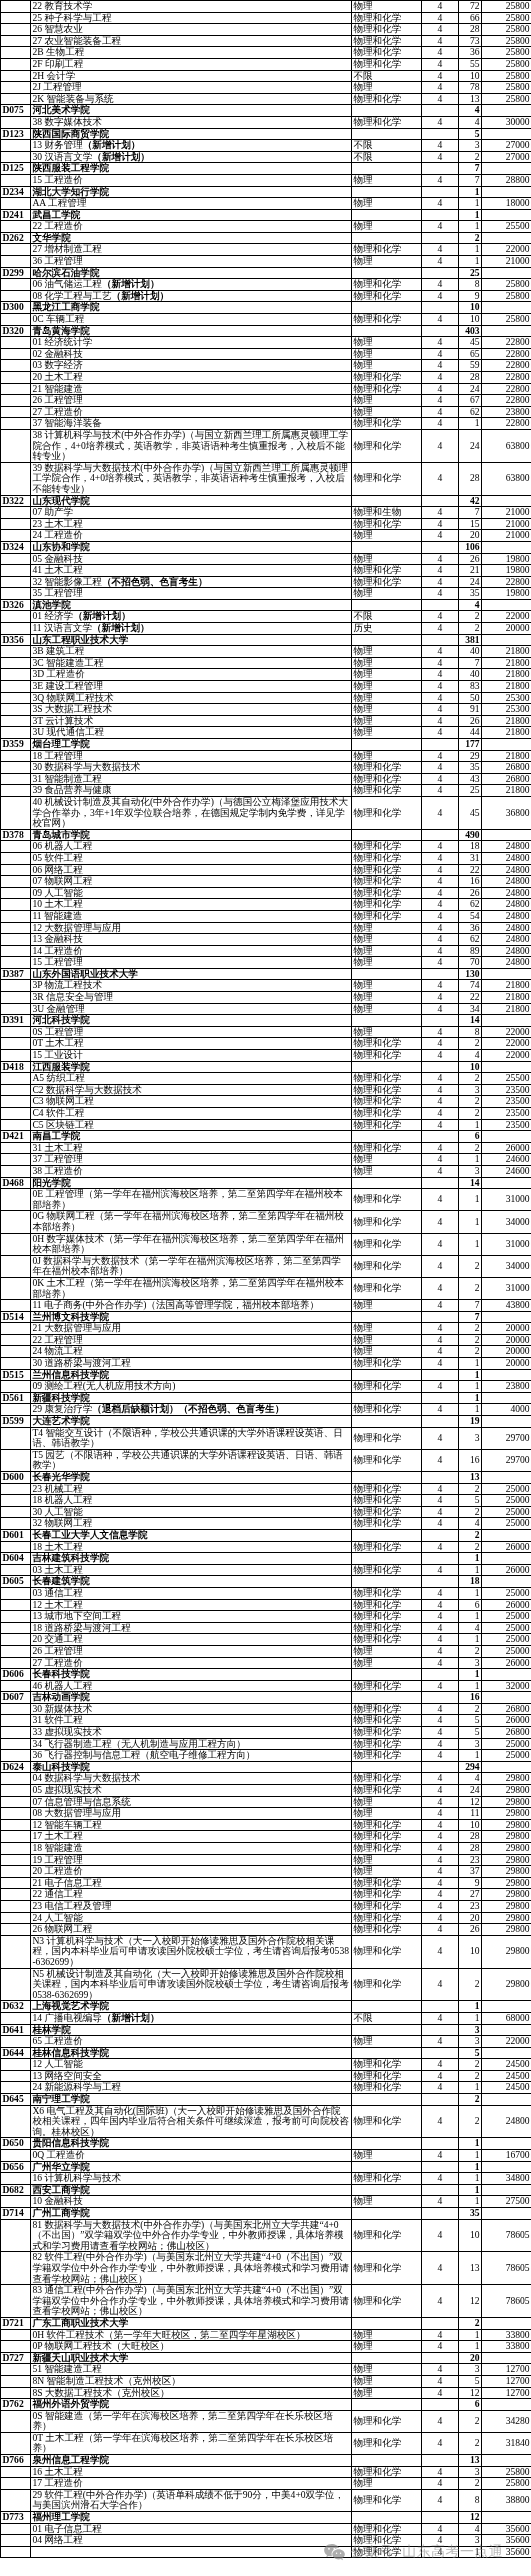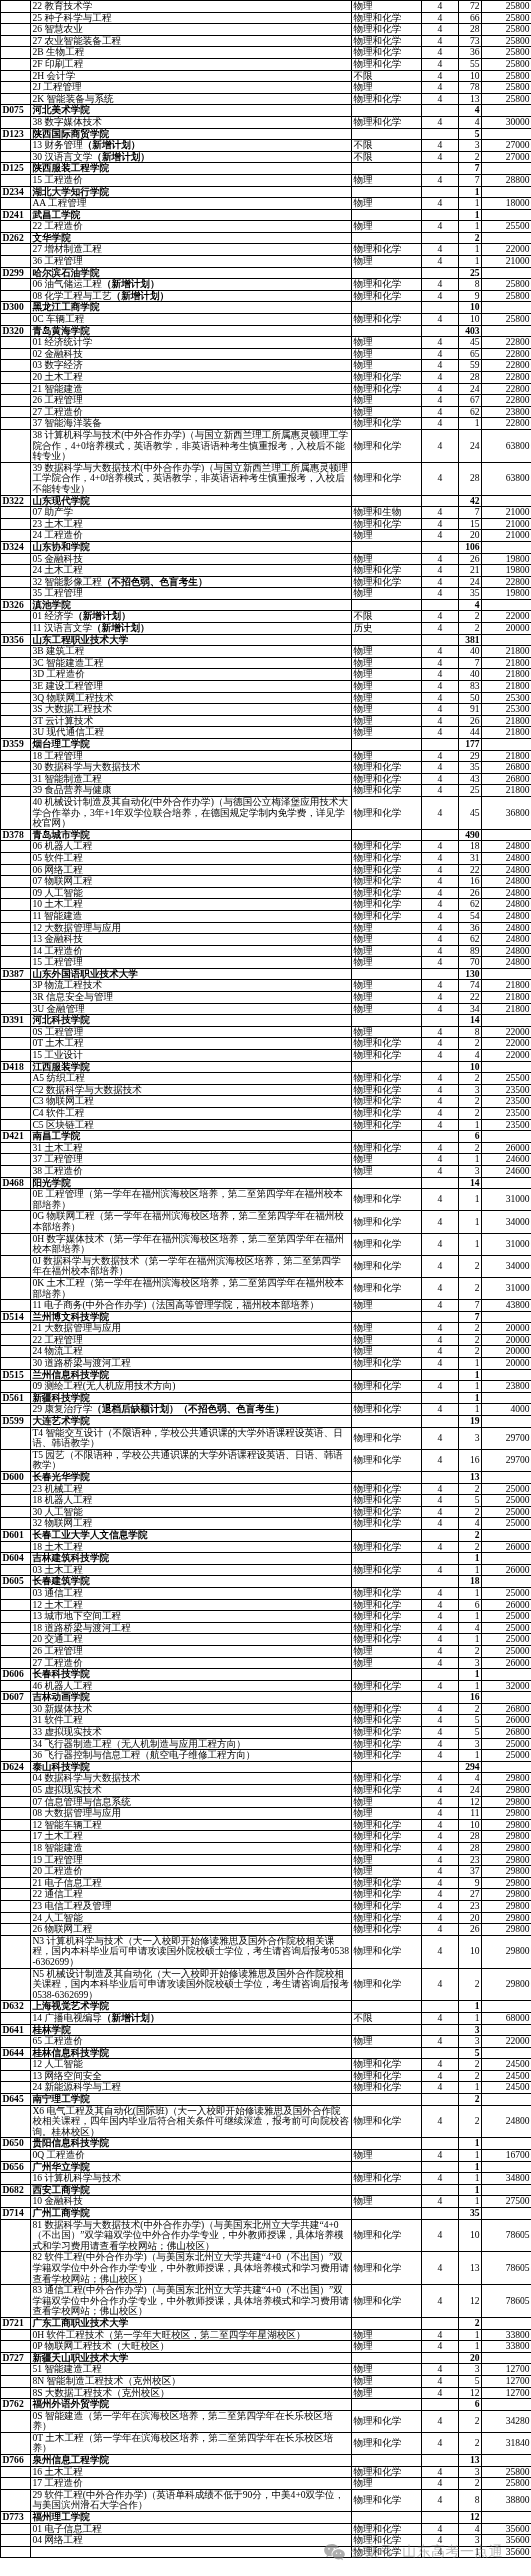--- a/index.html
+++ b/index.html
@@ -434,21 +434,21 @@
       <tr class="program-row">
         <td class="cell-code"></td>
         <td class="cell-name"><span>05 金融科技</span></td>
         <td class="cell-subject">物理</td>
         <td class="cell-years">4</td>
         <td class="cell-count">26</td>
         <td class="cell-fee">19800</td>
       </tr>
       <tr class="program-row">
         <td class="cell-code"></td>
-        <td class="cell-name"><span>24 土木工程</span></td>
+        <td class="cell-name"><span>41 土木工程</span></td>
         <td class="cell-subject">物理和化学</td>
         <td class="cell-years">4</td>
         <td class="cell-count">21</td>
         <td class="cell-fee">19800</td>
       </tr>
       <tr class="program-row">
         <td class="cell-code"></td>
         <td class="cell-name"><span>32 智能影像工程</span><b>（不招色弱、色盲考生）</b></td>
         <td class="cell-subject">物理和化学</td>
         <td class="cell-years">4</td>

